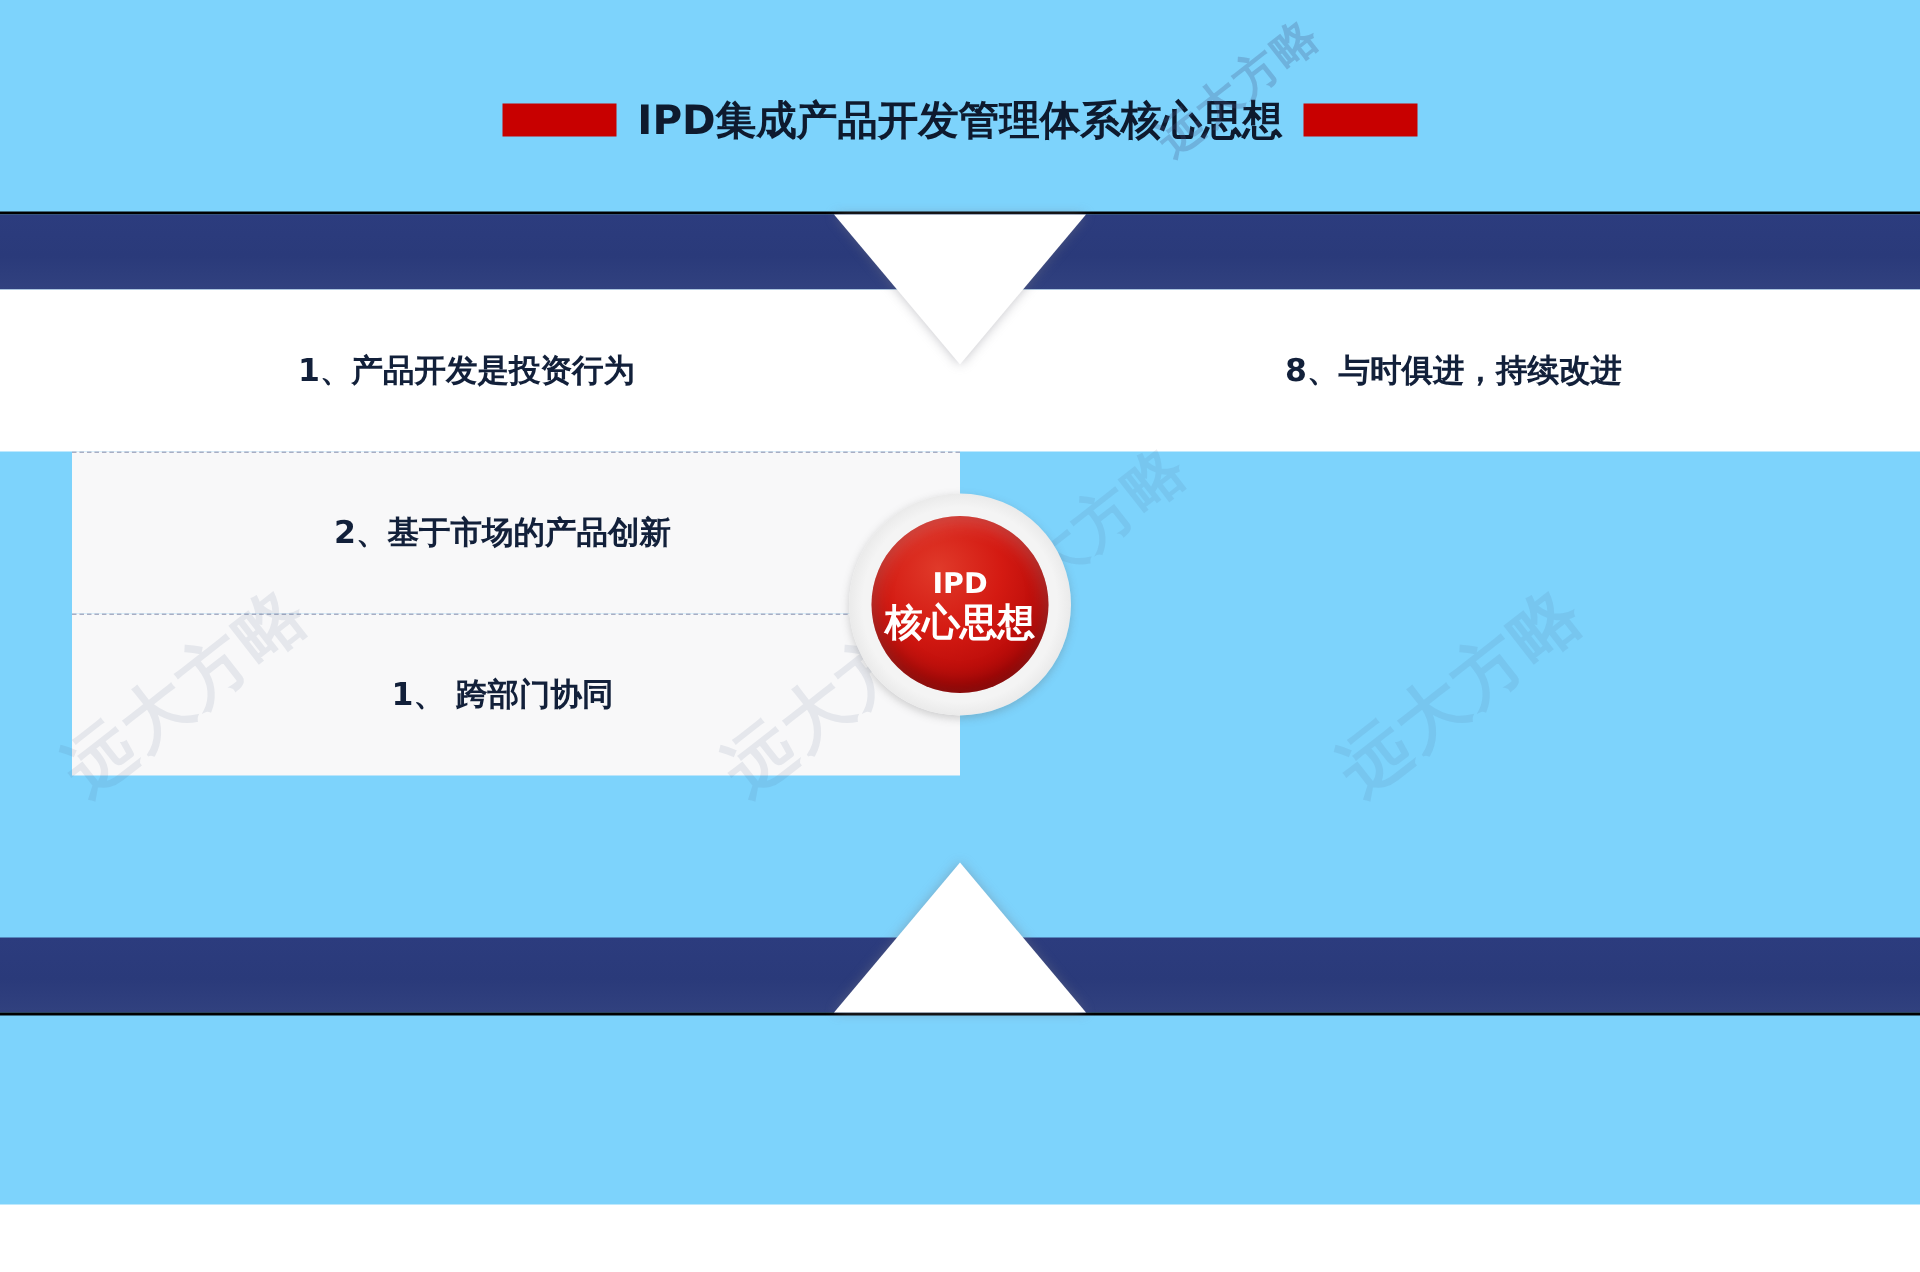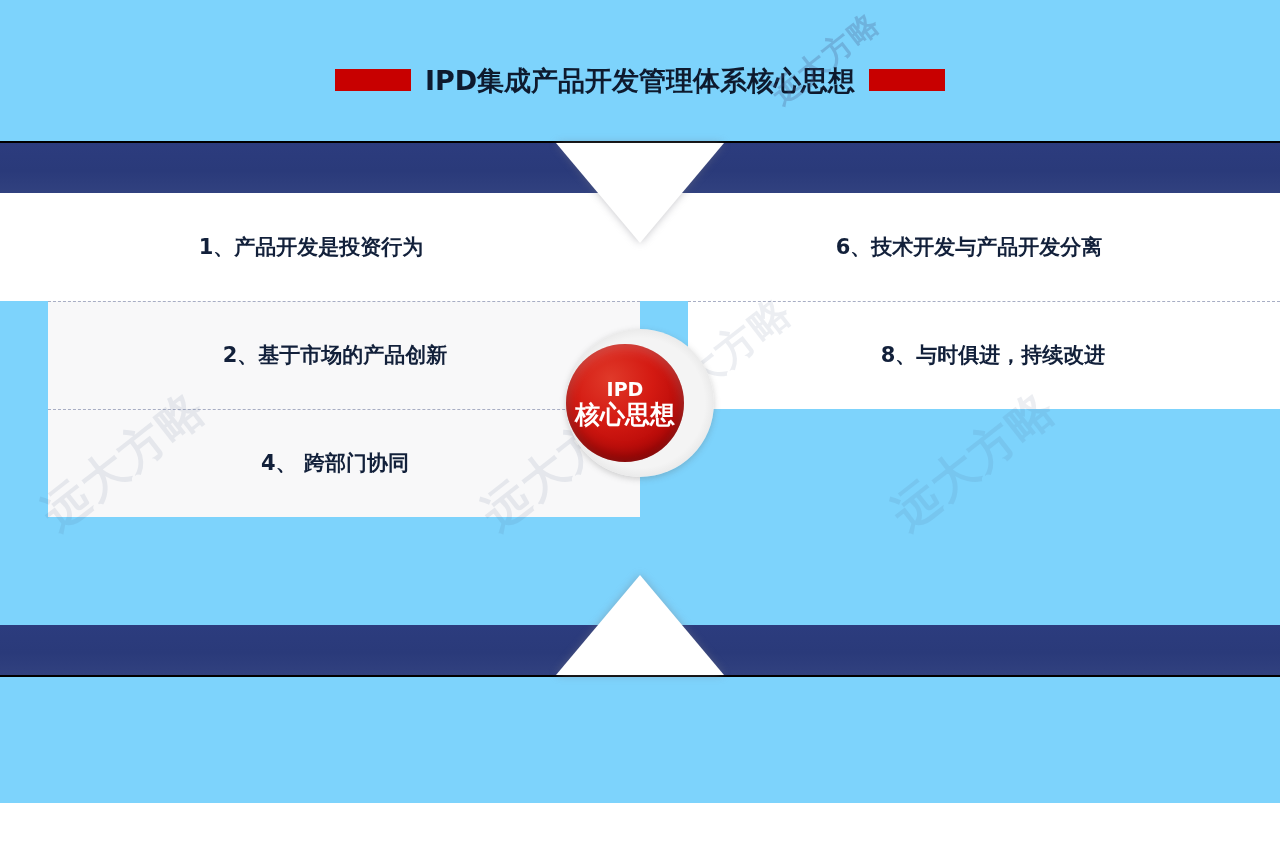--- a/index.html
+++ b/index.html
@@ -114,21 +114,21 @@
   
   .badge {
     position: absolute;
     left: 640px; top: 403px;
     transform: translate(-50%, -50%);
     width: 148px; height: 148px;
     border-radius: 50%;
     background: radial-gradient(circle at 50% 50%, #F4F4F4 62%, #E2E2E2 78%, #F1F1F1 100%);
     box-shadow: 0 2px 6px rgba(90,90,90,0.28);
     z-index: 6;
-    display: flex; align-items: center; 
+    display: flex; align-items: center; justify-content: center;
   }
   .badge-inner {
     width: 118px; height: 118px;
     border-radius: 50%;
     background: radial-gradient(circle at 38% 30%, #E03A2A 0%, #D41A12 38%, #B00606 78%, #8E0303 100%);
     box-shadow: inset 0 -6px 14px rgba(0,0,0,0.30), inset 0 5px 12px rgba(255,255,255,0.22);
     display: flex; flex-direction: column;
     align-items: center; justify-content: center;
     gap: 3px;
   }
@@ -176,28 +176,25 @@
     <div class="rows-area">
 
       <div class="col left">
         <div class="cell plain">
           <span class="cell-text">1、产品开发是投资行为</span>
         </div>
         <div class="cell alt">
           <span class="cell-text">2、基于市场的产品创新</span>
         </div>
         <div class="cell alt">
-          <span class="cell-text">4、 跨部门协同</span>
+          <span class="cell-text">1、 跨部门协同</span>
         </div>
       </div>
 
       <div class="col right">
-        <div class="cell plain">
-          <span class="cell-text">6、技术开发与产品开发分离</span>
-        </div>
         <div class="cell plain">
           <span class="cell-text">8、与时俱进，持续改进</span>
         </div>
       </div>
     </div>
 
     <div class="tri tri-down"></div>
     <div class="tri tri-up"></div>
 
     <div class="blue-bar bottom"></div>

